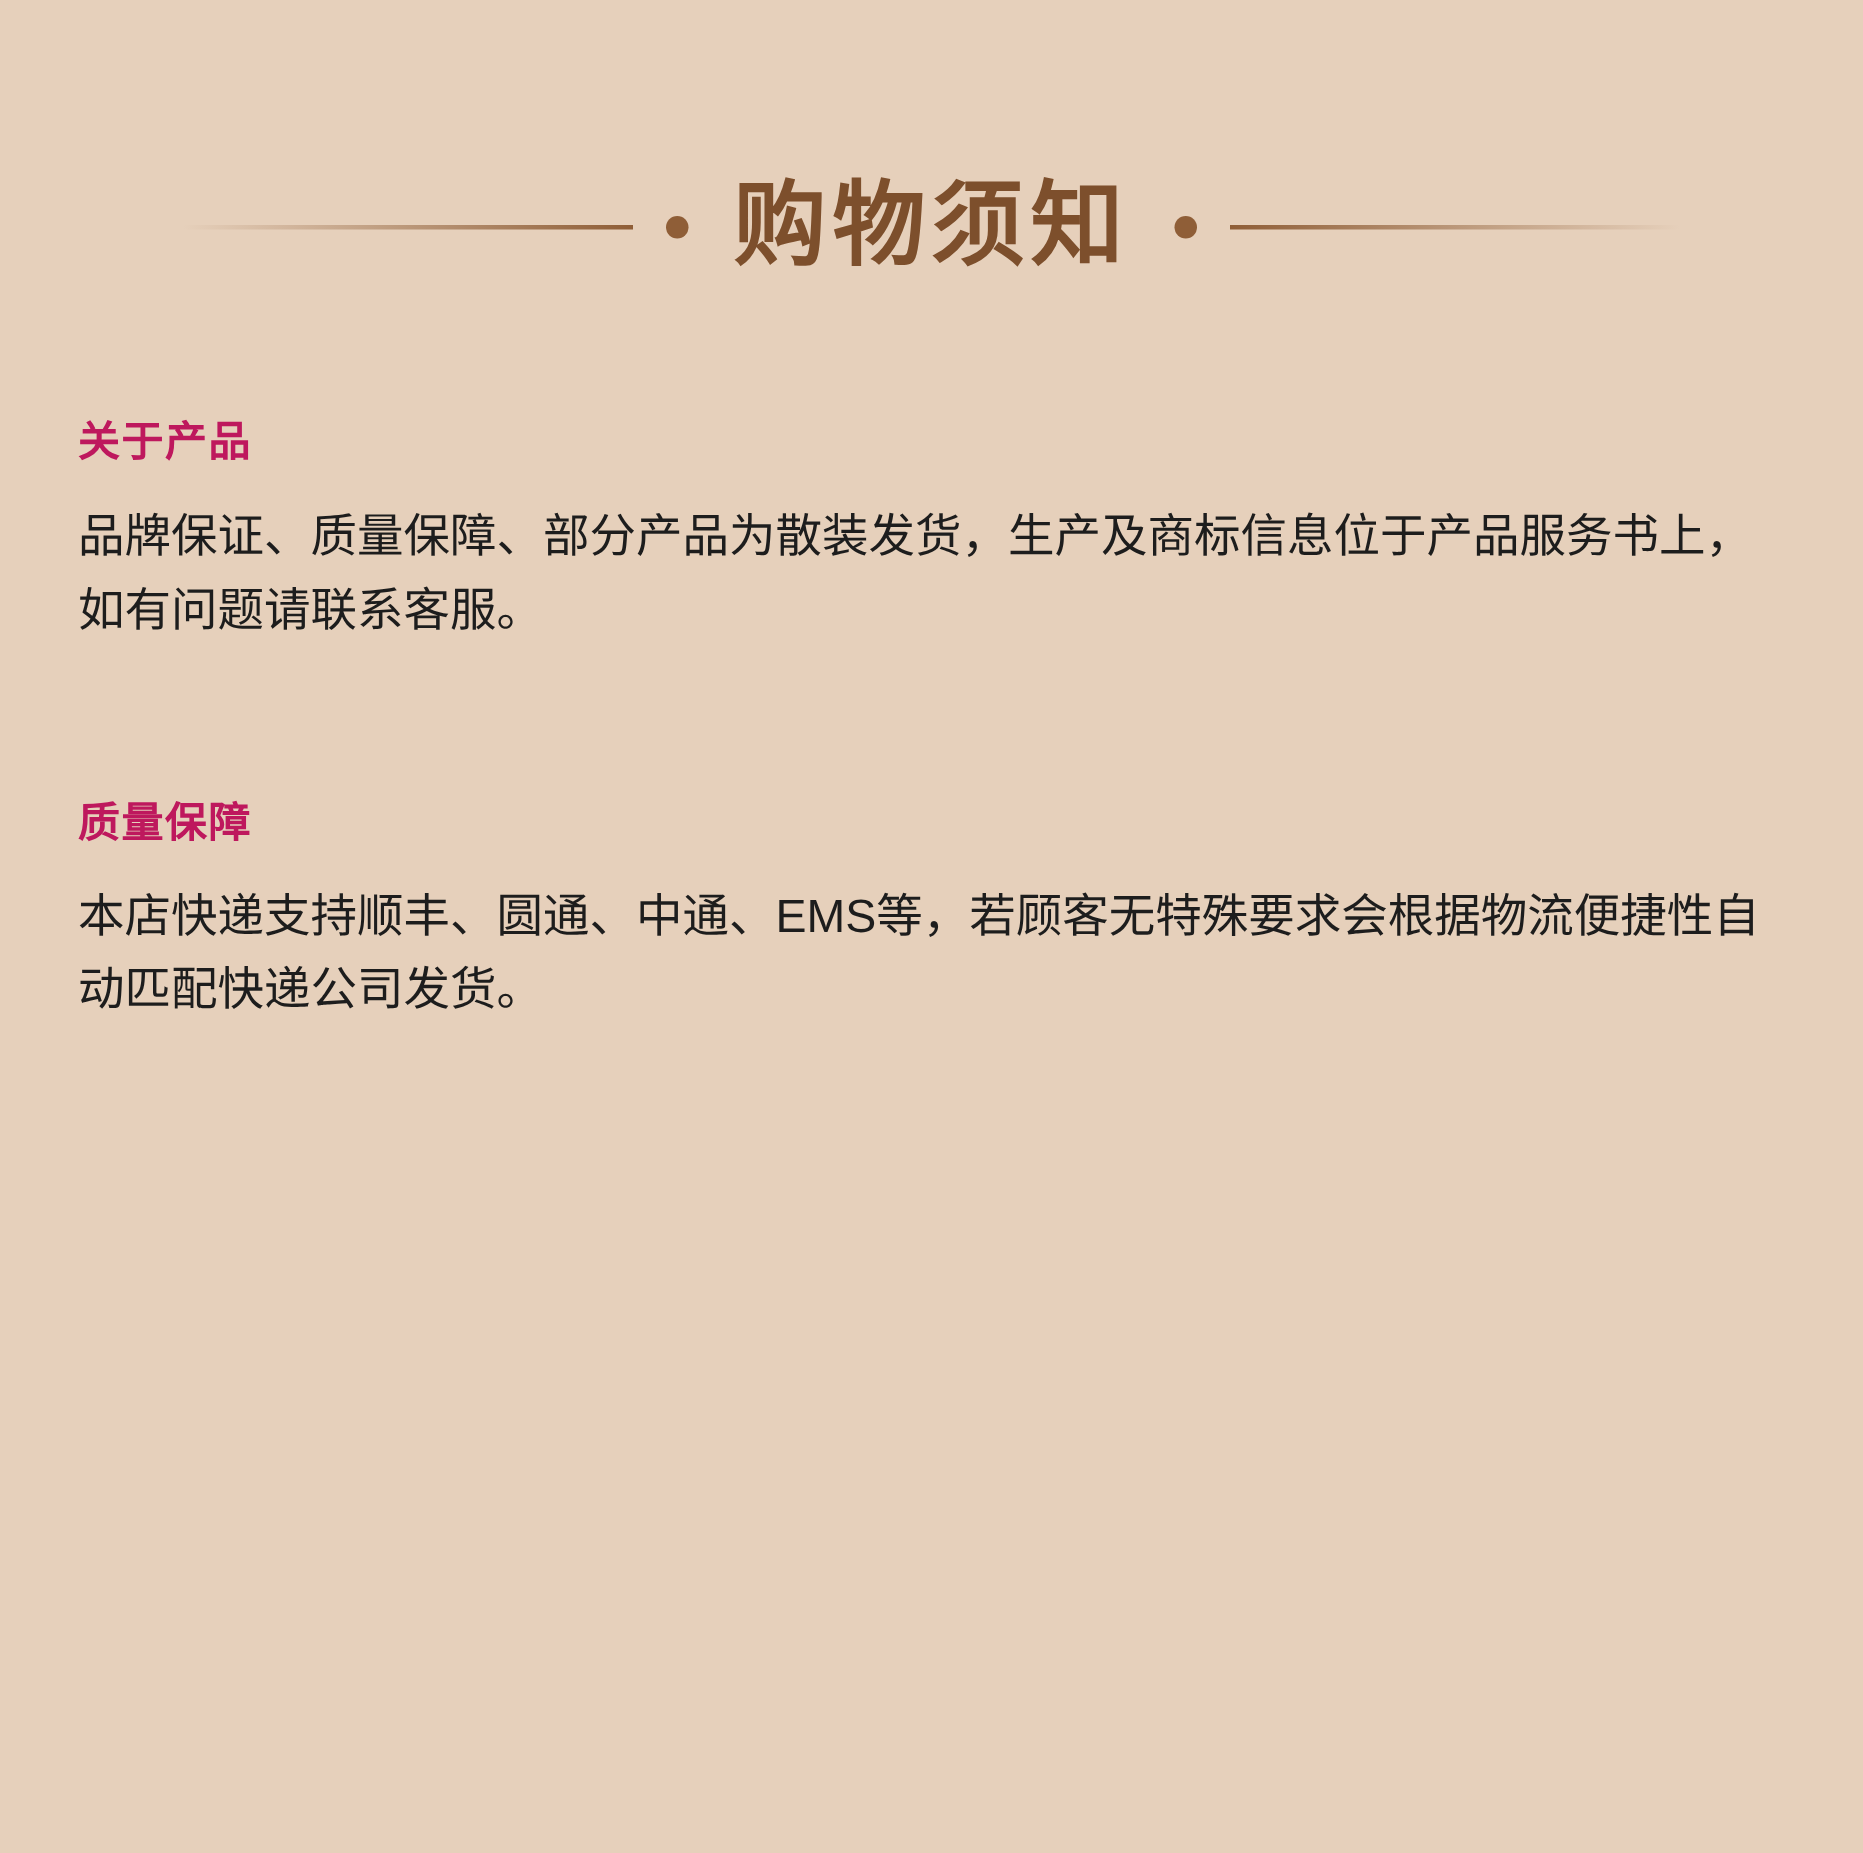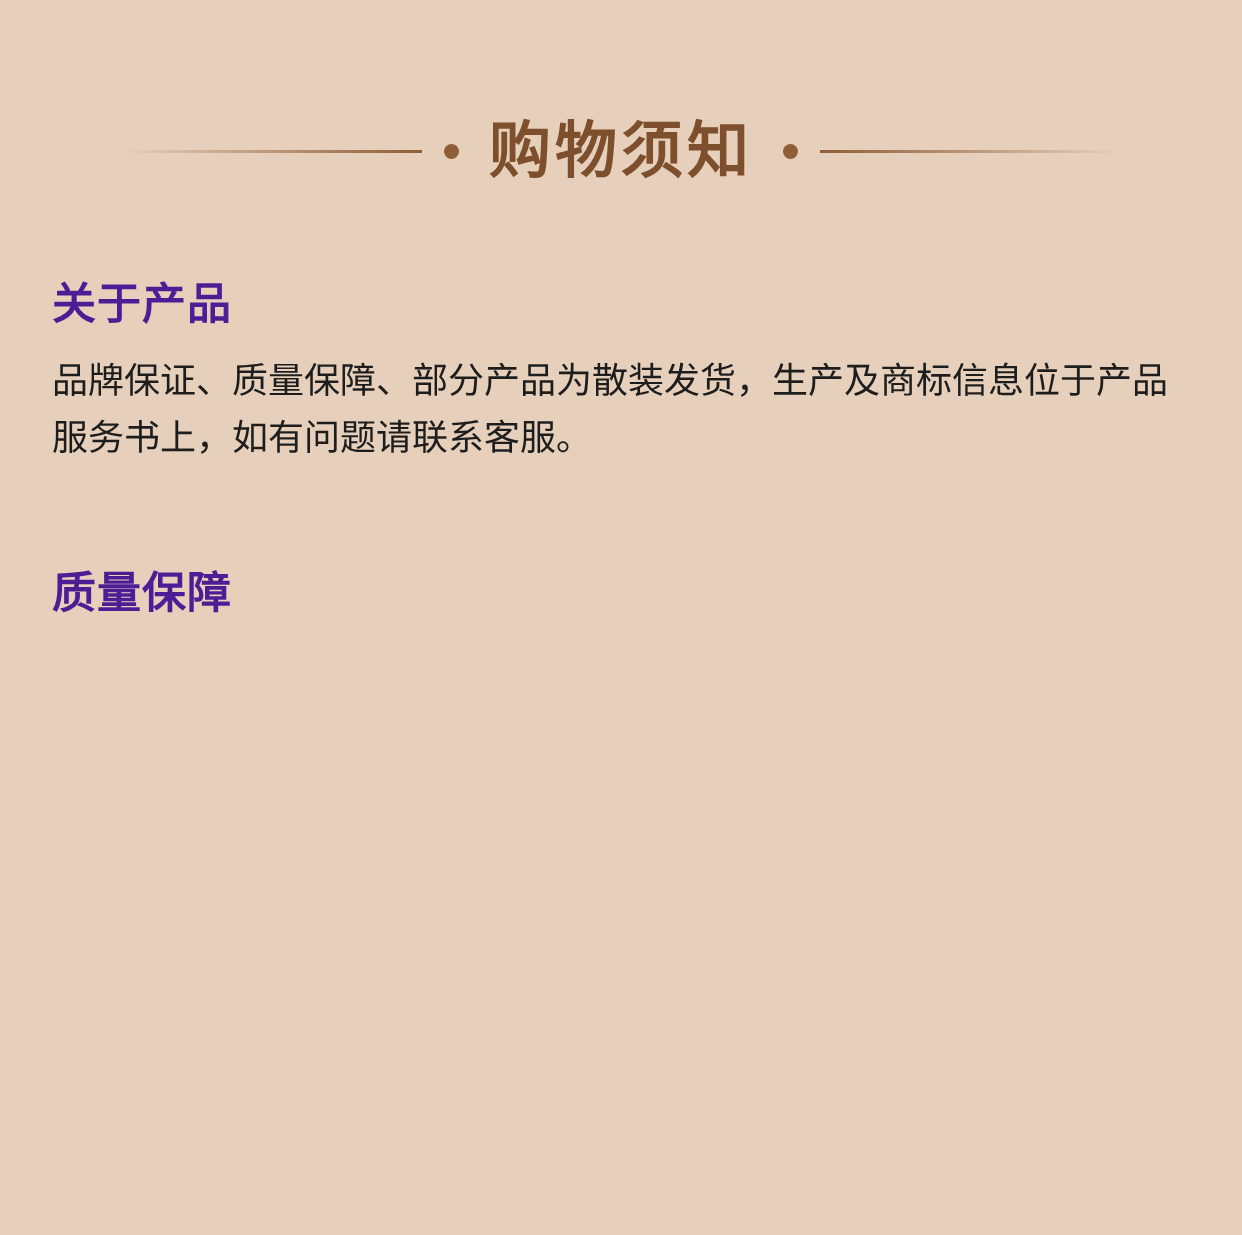--- a/index.html
+++ b/index.html
@@ -60,29 +60,29 @@
     padding: 0 52px;
     margin-top: 96px;
   }
   .section {
     margin-bottom: 100px;
   }
   .section:last-child {
     margin-bottom: 0;
   }
   .section-title {
-    font-size: 44px;
+    font-size: 28px;
     font-weight: 700;
-    color: #4c1d95;
+    color: #be185d;
     line-height: 1.2;
     margin: 0 0 22px 0;
     letter-spacing: 1px;
   }
   .section-body {
-    font-size: 36px;
+    font-size: 31px;
     color: #1d1d1d;
     line-height: 1.58;
     letter-spacing: 0px;
     margin: 0;
     max-width: 1145px;
   }
 </style>
 </head>
 <body>
 
@@ -98,18 +98,19 @@
 
   <div class="content">
 
     <div class="section">
       <h2 class="section-title">关于产品</h2>
       <p class="section-body">品牌保证、质量保障、部分产品为散装发货，生产及商标信息位于产品服务书上，如有问题请联系客服。</p>
     </div>
 
     <div class="section">
       <h2 class="section-title">质量保障</h2>
+      <p class="section-body">本店快递支持顺丰、圆通、中通、EMS等，若顾客无特殊要求会根据物流便捷性自动匹配快递公司发货。</p>
     </div>
 
 
   </div>
 
 </div>
 
 </body></html>

